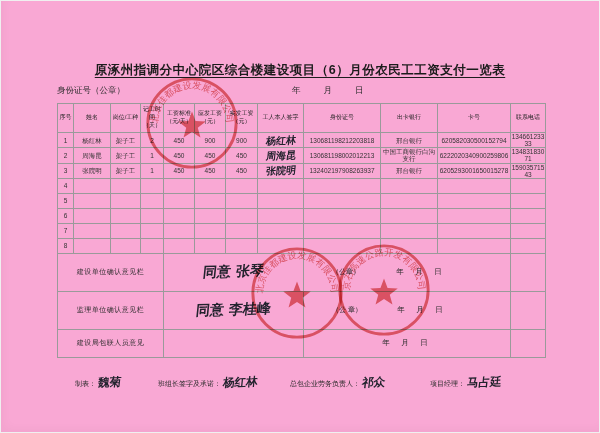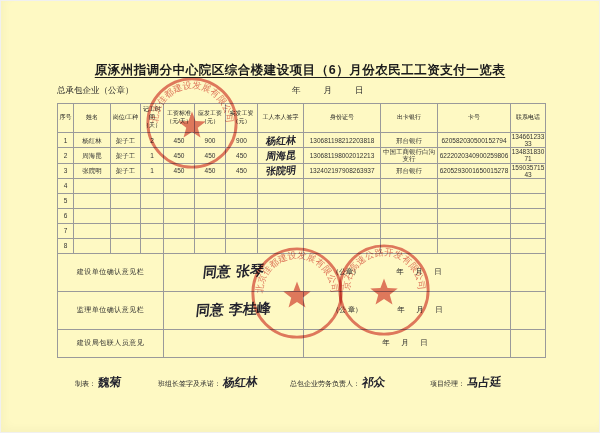--- a/index.html
+++ b/index.html
@@ -1,21 +1,21 @@
 <!DOCTYPE html>
 <html><head>
 <meta charset="utf-8">
 <style>
   html,body{margin:0;padding:0;}
   body{
     width:600px;height:433px;position:relative;background:#ffffff;
     font-family:"Liberation Sans","DejaVu Sans",sans-serif;color:#2e2e2e;
     overflow:hidden;
   }
-  .sheet{position:absolute;inset:0;background:#fef9c3;box-shadow:inset 0 0 0 1px #f0f0f0, inset 4px -4px 10px rgba(0,0,0,0.03);}
+  .sheet{position:absolute;inset:0;background:#f9a8d4;box-shadow:inset 0 0 0 1px #f0f0f0, inset 4px -4px 10px rgba(0,0,0,0.03);}
   .title{
     position:absolute;top:62px;left:0;width:100%;text-align:center;
     font-size:12.5px;font-weight:bold;letter-spacing:0.5px;color:#1c1c1c;
     text-decoration:underline;text-underline-offset:3px;
   }
   .subline{position:absolute;top:85px;left:0;width:100%;font-size:8.5px;color:#2a2a2a;}
   .subleft{position:absolute;left:57px;top:0;}
   .subdate{position:absolute;left:292px;top:0;letter-spacing:2px;}
   table.main{
     position:absolute;left:57px;top:103px;width:488px;
@@ -52,21 +52,21 @@
   .stampC{left:336px;top:242px;}
 </style>
 </head>
 <body>
 
 <div class="sheet">
 
   <div class="title">原涿州指调分中心院区综合楼建设项目（6）月份农民工工资支付一览表</div>
 
   <div class="subline">
-    <span class="subleft">总承包企业（公章）</span>
+    <span class="subleft">身份证号（公章）</span>
     <span class="subdate">年　　月　　日</span>
   </div>
 
   <table class="main">
     <colgroup>
       <col style="width:16px">
         <col style="width:37px">
         <col style="width:30px">
         <col style="width:23px">
       <col style="width:31px">

